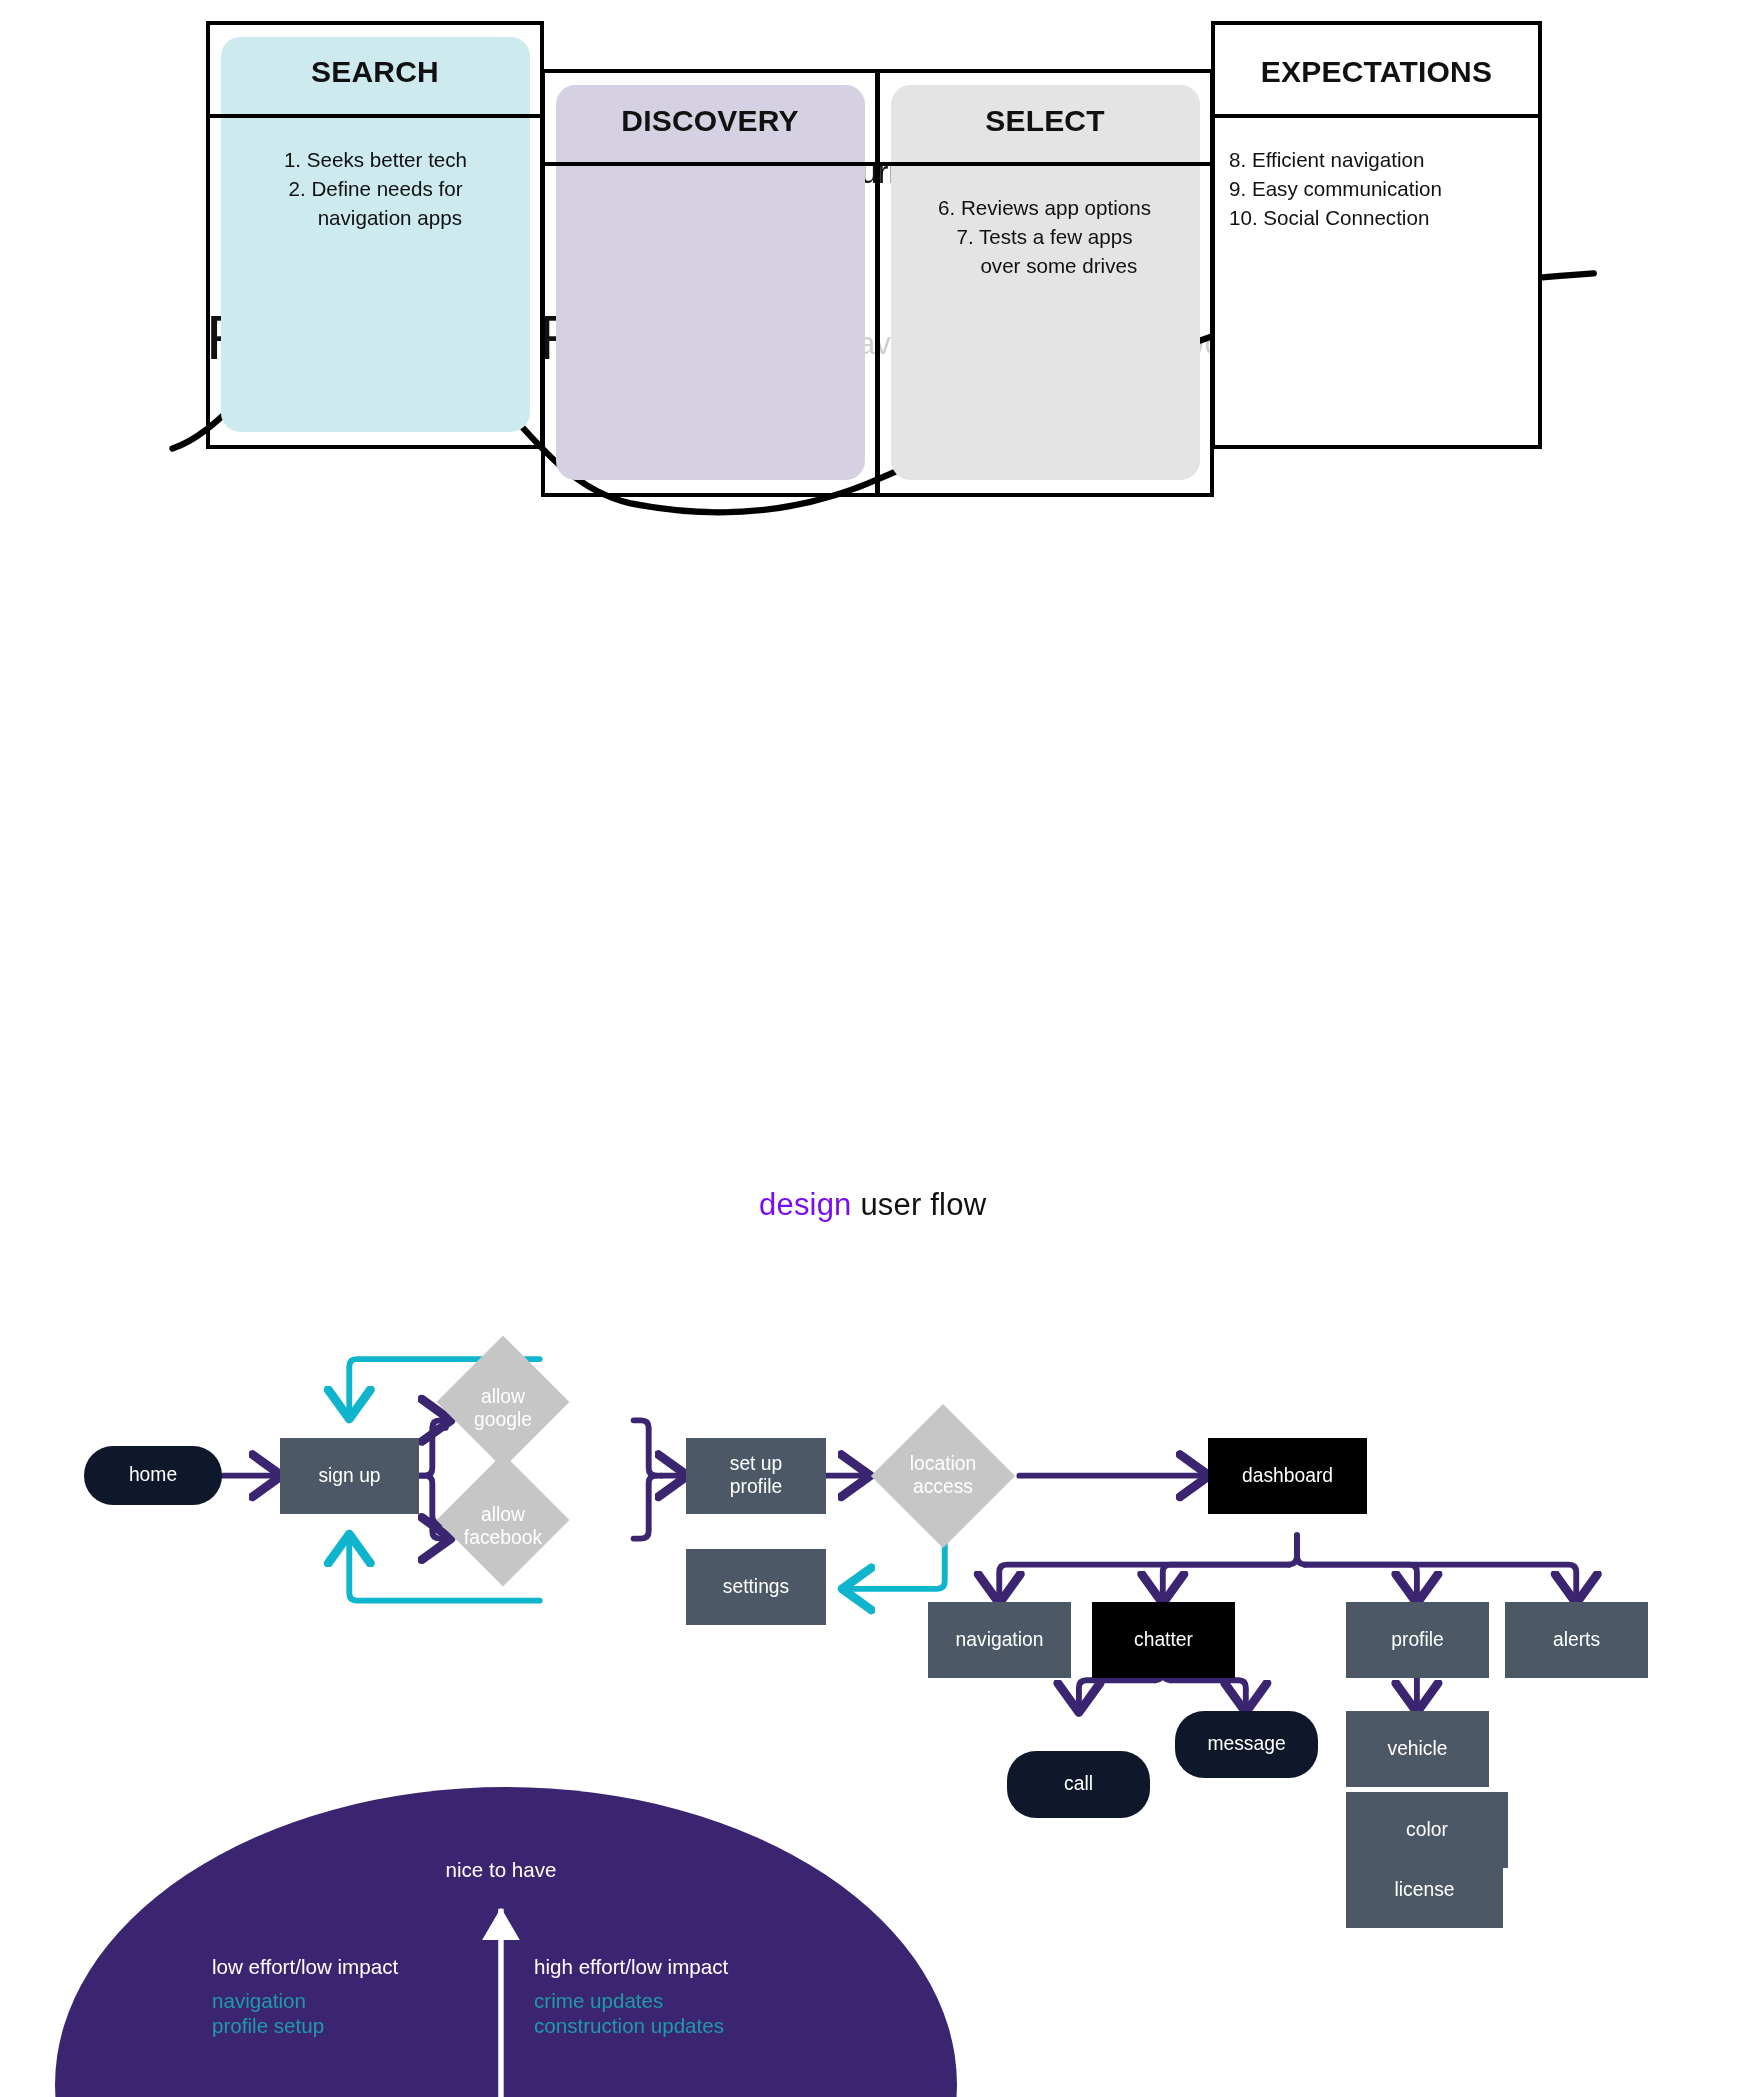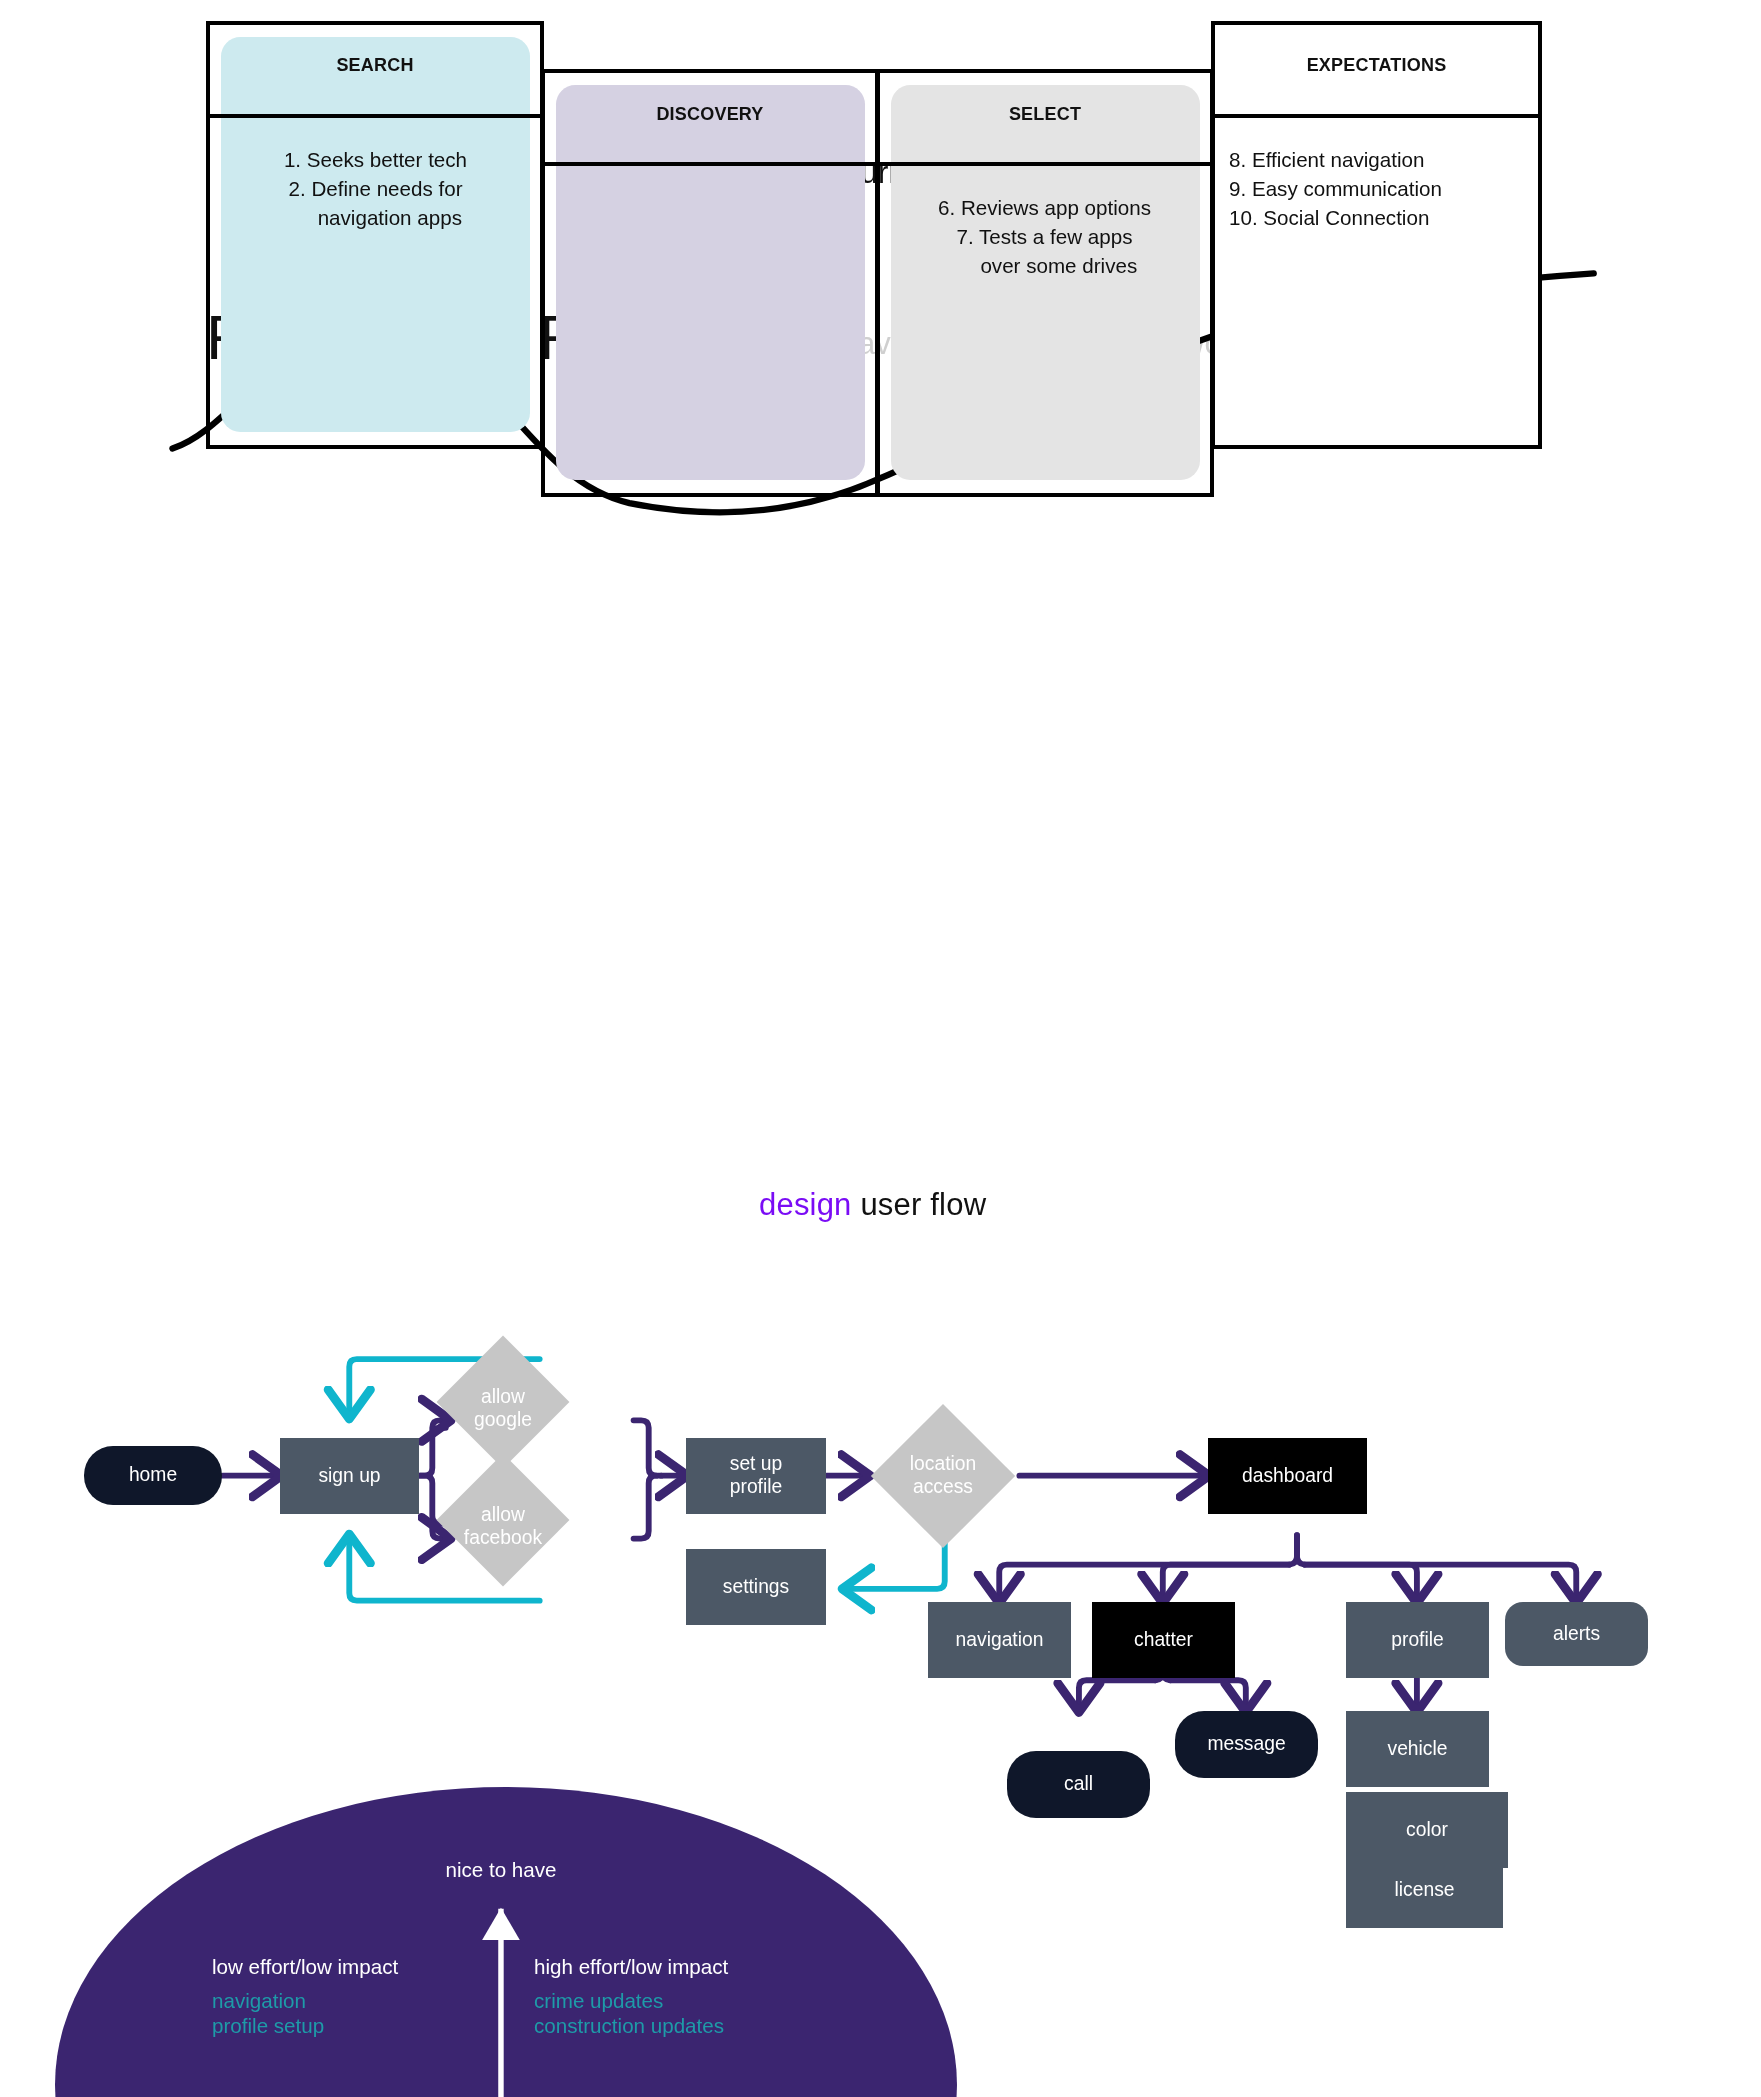--- a/index.html
+++ b/index.html
@@ -18,21 +18,21 @@
   .persona-name{font-size:63px;color:#111111;white-space:nowrap;
                 letter-spacing:-0.4px;font-weight:400;}
   .persona-sub{font-size:31px;color:#cfcfcf;white-space:nowrap;}
 
   
   #journey{position:absolute;left:0;top:900;width:1762px;height:566px;}
   .stage-frame{position:absolute;border:4.6px solid #000000;box-sizing:border-box;
                background:transparent;}
   .stage-fill{position:absolute;border-radius:19.3px;box-sizing:border-box;}
   .stage-title{position:absolute;text-align:center;font-weight:700;
-               font-size:18px;color:#111111;letter-spacing:0.2px;}
+               font-size:30px;color:#111111;letter-spacing:0.2px;}
   .stage-list{position:absolute;font-size:20.6px;line-height:1.42;
               color:#111111;text-align:center;}
   .stage-list div{white-space:pre;}
 
   
   #flow{position:absolute;left:0;top:1292px;width:1762px;height:629px;}
   .node{position:absolute;display:flex;align-items:center;justify-content:center;
         text-align:center;color:#ffffff;font-size:19.3px;line-height:1.18;
         box-sizing:border-box;}
   .node.rect{background:#4C5866;}
@@ -188,21 +188,21 @@
 access</div>
 
   <div class="node gray" style="left:1208px;top:146px;width:159px;height:76px;">dashboard</div>
 
   <div class="node rect" style="left:928px;top:310px;width:143px;height:76px;">navigation</div>
 
   <div class="node gray" style="left:1092px;top:310px;width:143px;height:76px;">chatter</div>
 
   <div class="node rect" style="left:1346px;top:310px;width:143px;height:76px;">profile</div>
 
-  <div class="node rect" style="left:1505px;top:310px;width:143px;height:64px;border-radius:18px;">alerts</div>
+  <div class="node rect" style="left:1505px;top:310px;width:143px;height:76px;">alerts</div>
 
   <div class="node pill" style="left:1007px;top:419px;width:143px;height:67px;margin-top:40px;">call</div>
 
   <div class="node pill" style="left:1175px;top:419px;width:143px;height:67px;">message</div>
 
   <div class="node rect" style="left:1346px;top:419px;width:143px;height:76px;">vehicle</div>
 
   <div class="node rect" style="left:1346px;top:500px;width:162px;height:76px;">color</div>
 
   <div class="node rect" style="left:1346px;top:560px;width:157px;height:76px;">license</div>

